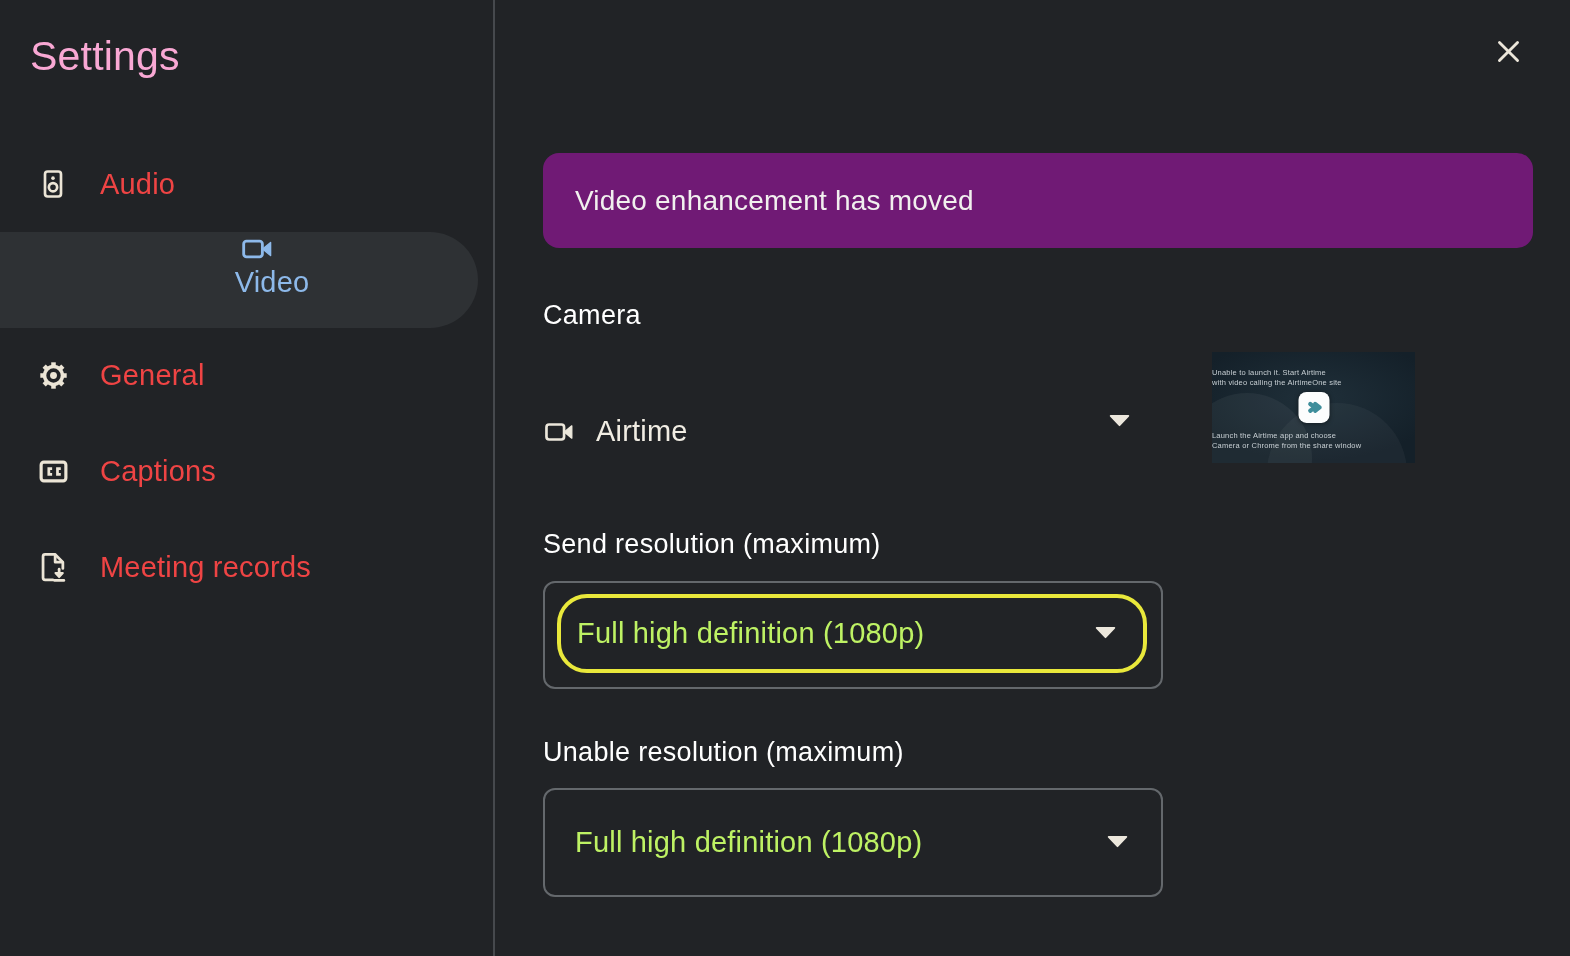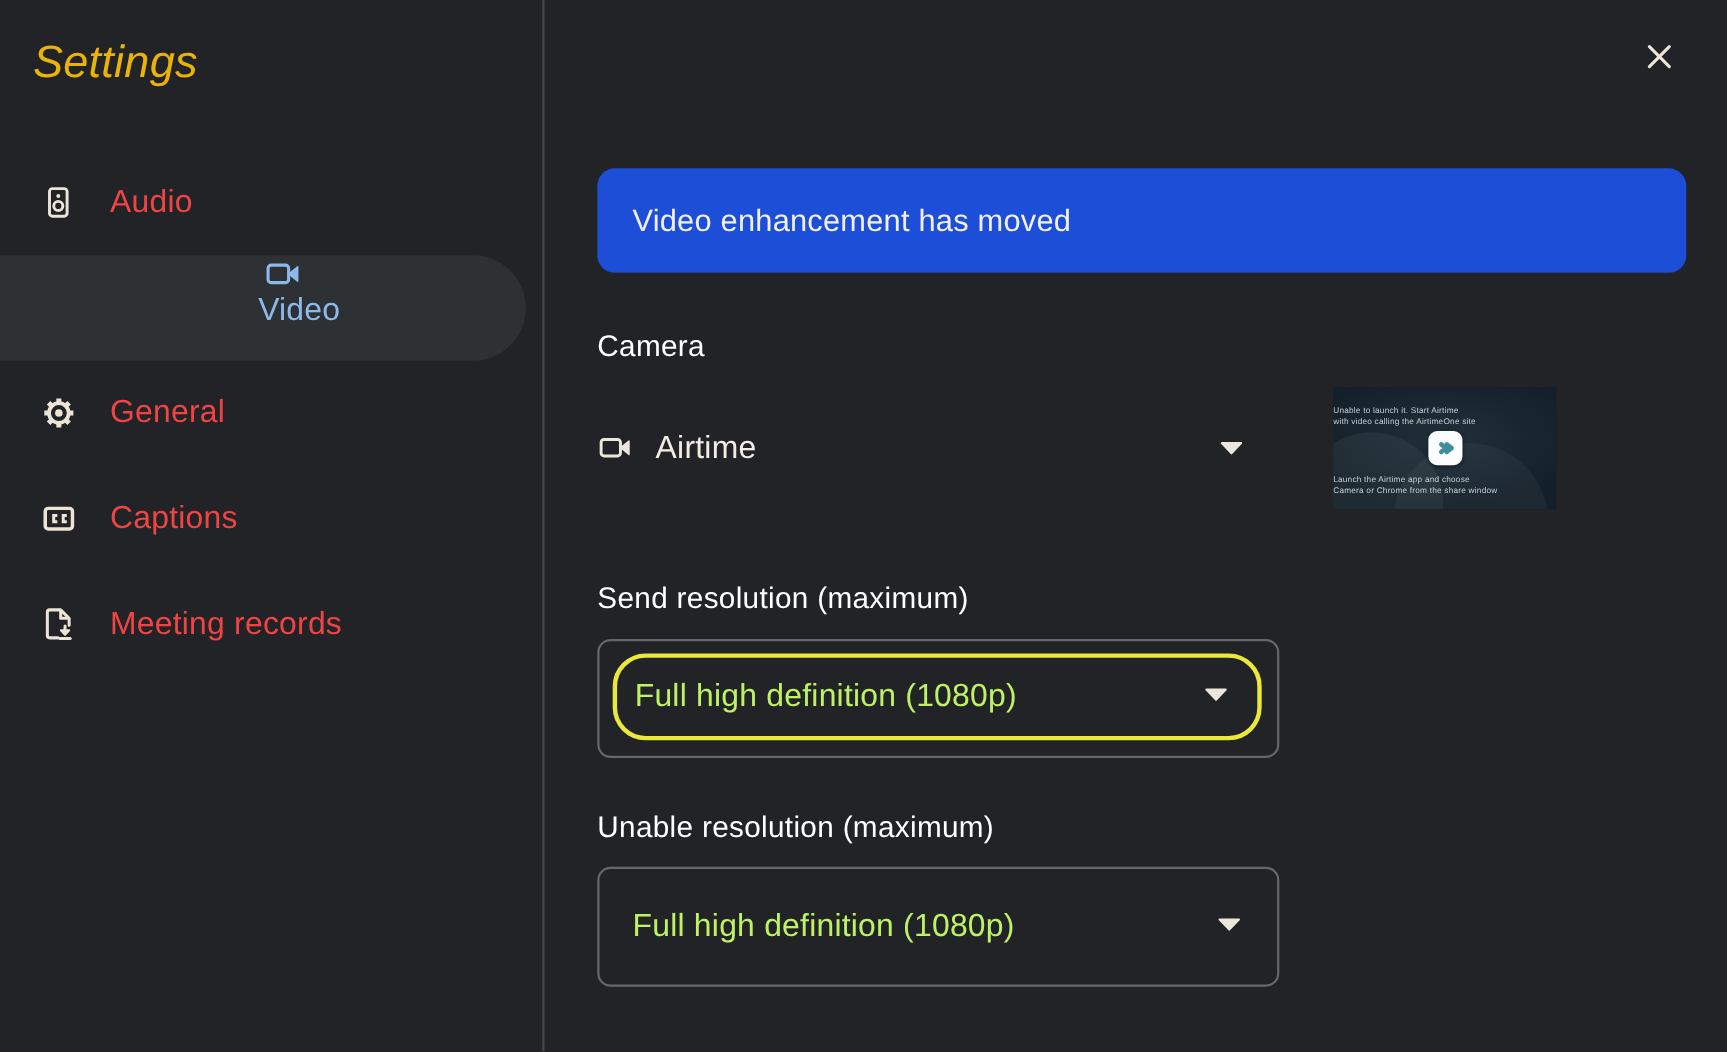--- a/index.html
+++ b/index.html
@@ -9,48 +9,48 @@
     font-family:"Liberation Sans", sans-serif;
     color:#e9e3d6;
     overflow:hidden;
     position:relative;
   }
   
   .sidebar { position:absolute; left:0; top:0; width:493px; height:956px; }
   .divider { position:absolute; left:493px; top:0; width:2px; height:956px; background:#46494d; }
   .settings-title {
     position:absolute; left:30px; top:33px;
-    font-size:41px; font-weight:400; color:#eab308; letter-spacing:0.2px;font-style:italic;
+    font-size:41px; font-weight:400; color:#f9a8d4; letter-spacing:0.2px;
   }
   .nav-item {
     position:absolute; left:0; width:478px; height:96px;
     display:flex; align-items:center; padding-left:36px; cursor:pointer;
   }
   .nav-item .icon { width:34px; height:34px; display:flex; align-items:center; justify-content:center; color:#ece5d6; }
   .nav-item .label { margin-left:30px; font-size:29px; color:#ef4444; letter-spacing:0.2px; }
   .nav-item.selected { background:#2e3134; border-radius:0 48px 48px 0;flex-direction:column; }
   .nav-item.selected .icon, .nav-item.selected .label { color:#8db9ea; }
   .close-btn {
     position:absolute; left:1490px; top:33px; width:36px; height:36px;
     background:none; border:none; cursor:pointer; display:flex; align-items:center; justify-content:center;
   }
   .banner {
     position:absolute; left:543px; top:153px; width:990px; height:95px;
-    background:#1d4ed8; border-radius:16px;
+    background:#701a75; border-radius:16px;
     display:flex; align-items:center; justify-content:space-between;
     padding:0 55px 0 32px;
   }
   .banner-msg { font-size:28px; color:#f1f0ee; letter-spacing:0.2px; }
   .banner-link { font-size:28px; color:#8db9ea; font-weight:500; letter-spacing:0.2px; cursor:pointer; text-decoration:none; }
   .section-label {
     position:absolute; left:543px; font-size:27px; font-weight:500; color:#ffffff; letter-spacing:0.3px;
   }
   .camera-select {
-    position:absolute; left:543px; top:378px; width:620px; height:58px;
-    display:flex; align-items:center; cursor:pointer;
+    position:absolute; left:543px; top:390px; width:620px; height:58px;
+    display:flex; align-items:flex-end; cursor:pointer;
   }
   .camera-select .cam-icon { width:32px; height:32px; color:#ece7db; display:flex; }
   .camera-select .device { margin-left:21px; font-size:29px; color:#f1ede3; letter-spacing:0.2px; }
   .dd-arrow { flex:0 0 auto; display:block; }
   .camera-select .dd-arrow { position:absolute; right:32px; top:23px; }
   
   .preview {
     position:absolute; left:1212px; top:352px; width:203px; height:111px;
     background:radial-gradient(90% 80% at 50% 42%, #31475365 0%, #18262f00 70%), #142029;
     overflow:hidden;

